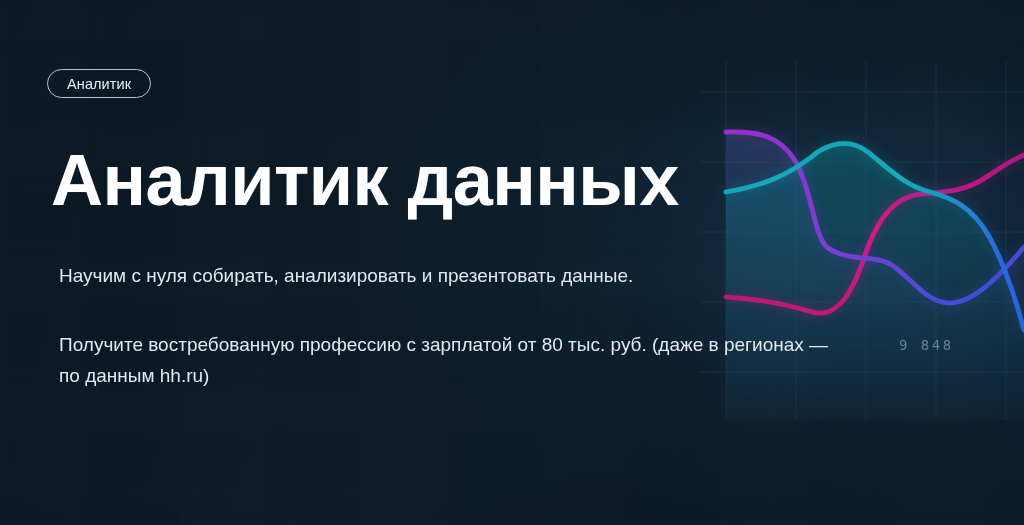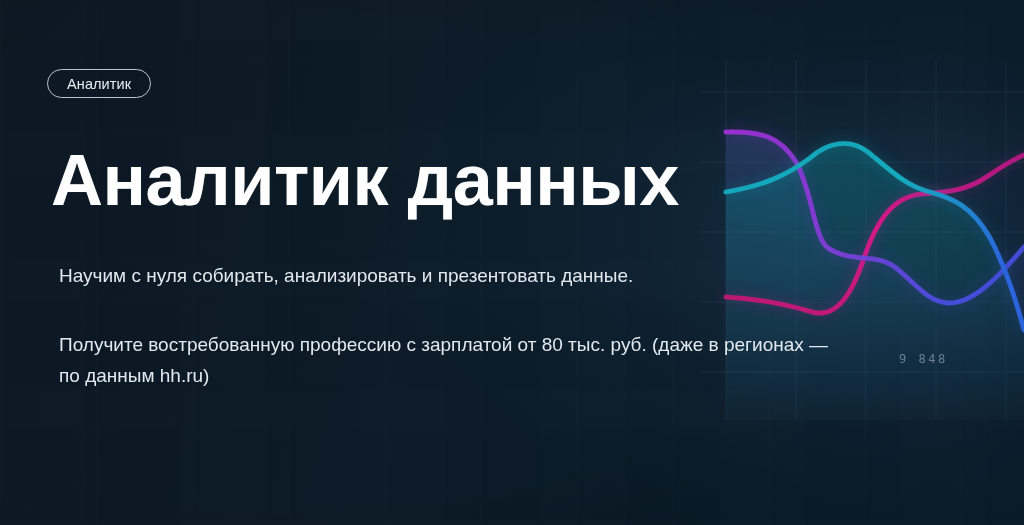--- a/index.html
+++ b/index.html
@@ -128,24 +128,23 @@
     font-weight: 400;
     line-height: 1.62;
   }
 
   .value-label {
     position: absolute;
     left: 899px;
     top: 337px;
     color: #6b7f93;
     font-family: "DejaVu Sans Mono", "Liberation Mono", monospace;
-    font-size: 12px;
+    font-size: 14px;
     letter-spacing: 2.5px;
     white-space: nowrap;
-    margin-top: 15px;
   }
 </style>
 </head>
 <body>
 
 <div id="hero">
 
   <div class="bg-base"></div>
   <div class="bg-blocks"></div>
   <div class="bg-noise"></div>

